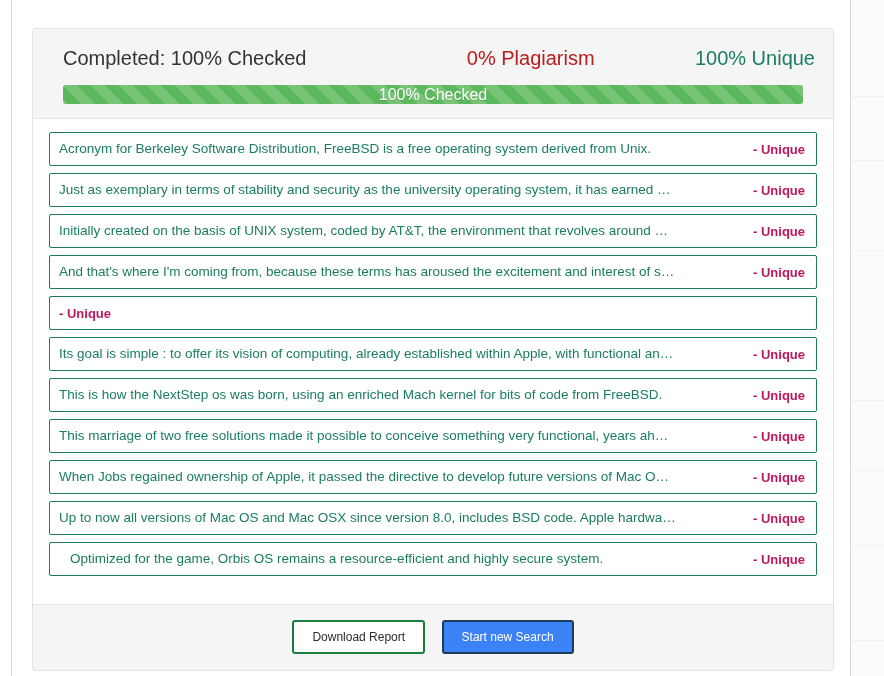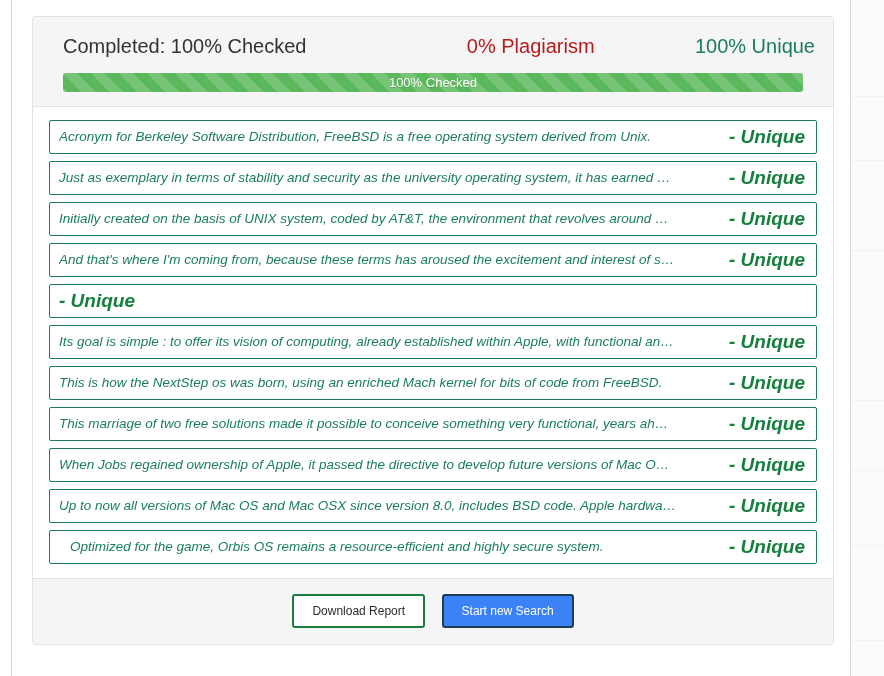--- a/index.html
+++ b/index.html
@@ -40,21 +40,21 @@
     left: 0;
     right: 0;
     height: 1px;
     background: #f2f2f2;
   }
 
   
   .panel {
     position: absolute;
     left: 32px;
-    top: 16px;
+    top: 28px;
     width: 802px;
     border: 1px solid #e3e3e3;
     border-radius: 3px;
     background: #ffffff;
     box-sizing: border-box;
   }
 
   .panel-heading {
     background: #f5f5f5;
     border-bottom: 1px solid #e3e3e3;
@@ -98,21 +98,21 @@
       rgba(255,255,255,.17) 25%,
       transparent 25%,
       transparent 50%,
       rgba(255,255,255,.17) 50%,
       rgba(255,255,255,.17) 75%,
       transparent 75%,
       transparent
     );
     background-size: 28px 28px;
     color: #ffffff;
-    font-size: 13px;
+    font-size: 16px;
     line-height: 19px;
     text-align: center;
     text-shadow: 0 1px 0 rgba(0,0,0,.12);
   }
 
   
   .panel-body {
     padding: 13px 16px 12px 16px;
     background: #ffffff;
   }
@@ -122,37 +122,36 @@
     align-items: center;
     justify-content: space-between;
     border: 1px solid #1a7d5f;
     border-radius: 2px;
     background: #ffffff;
     height: 34px;
     padding: 0 11px 0 9px;
     margin-bottom: 7px;
     box-sizing: border-box;
     cursor: pointer;
-    font-style: italic;
-  }
-  .result-row:last-child { margin-bottom: 2px; padding-left: 20px; }
+  }
+  .result-row:last-child { margin-bottom: 16px; padding-left: 20px; }
 
   .result-text {
     color: #1a7d5f;
     font-size: 13.5px;
     line-height: 18px;
     white-space: nowrap;
     overflow: hidden;
     text-overflow: clip;
     flex: 1 1 auto;
     padding-right: 12px;
   }
   .result-status {
-    color: #15803d;
-    font-size: 19px;
+    color: #be185d;
+    font-size: 13px;
     font-weight: bold;
     white-space: nowrap;
     flex: 0 0 auto;
   }
 
   
   .panel-footer {
     background: #f5f5f5;
     border-top: 1px solid #e3e3e3;
     padding: 15px 16px 16px 16px;

